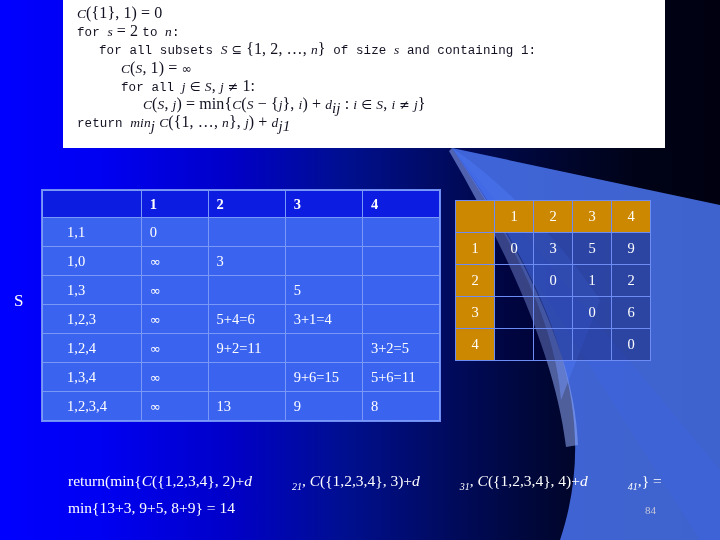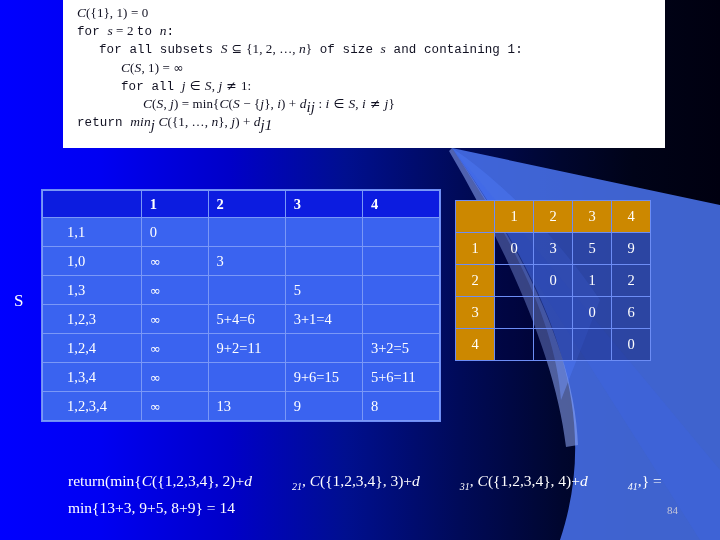--- a/index.html
+++ b/index.html
@@ -45,21 +45,21 @@
     font-family: "Liberation Mono", monospace;
     font-size: 12.5px;
     line-height: 18.2px;
     color: #111122;
     padding: 4px 0 0 14px;
     white-space: pre;
     letter-spacing: 0.1px;
   }
   .code-line { height: 18.2px; }
   .mathit { font-family: "Liberation Serif", serif; font-style: italic; font-size: 13.5px; }
-  .mathrm { font-family: "Liberation Serif", serif; font-style: normal; font-size: 13px; }
+  .mathrm { font-family: "Liberation Serif", serif; font-style: normal; font-size: 16px; }
   .mathsym { font-family: "DejaVu Sans", sans-serif; font-style: normal; font-size: 12.5px; }
   sub.mi { font-family: "Liberation Serif", serif; font-style: italic; font-size: 15px; }
 
   
   #s-label {
     position: absolute;
     left: 14px;
     top: 291px;
     color: #ffffff;
     font-size: 17px;
@@ -136,21 +136,20 @@
   #return-text sub { font-size: 10px; font-style: italic; margin-left: 40px; }
 
   
   #slide-number {
     position: absolute;
     left: 645px;
     top: 504px;
     color: #c8c8d8;
     font-size: 11px;
     font-family: "Liberation Serif", serif;
-    margin-left: 22px;
   }
 </style>
 </head>
 <body>
 
 <div id="slide">
 
   <div class="swoosh-wrap">
     <svg width="720" height="540" viewBox="0 0 720 540" xmlns="http://www.w3.org/2000/svg">
       <defs>

